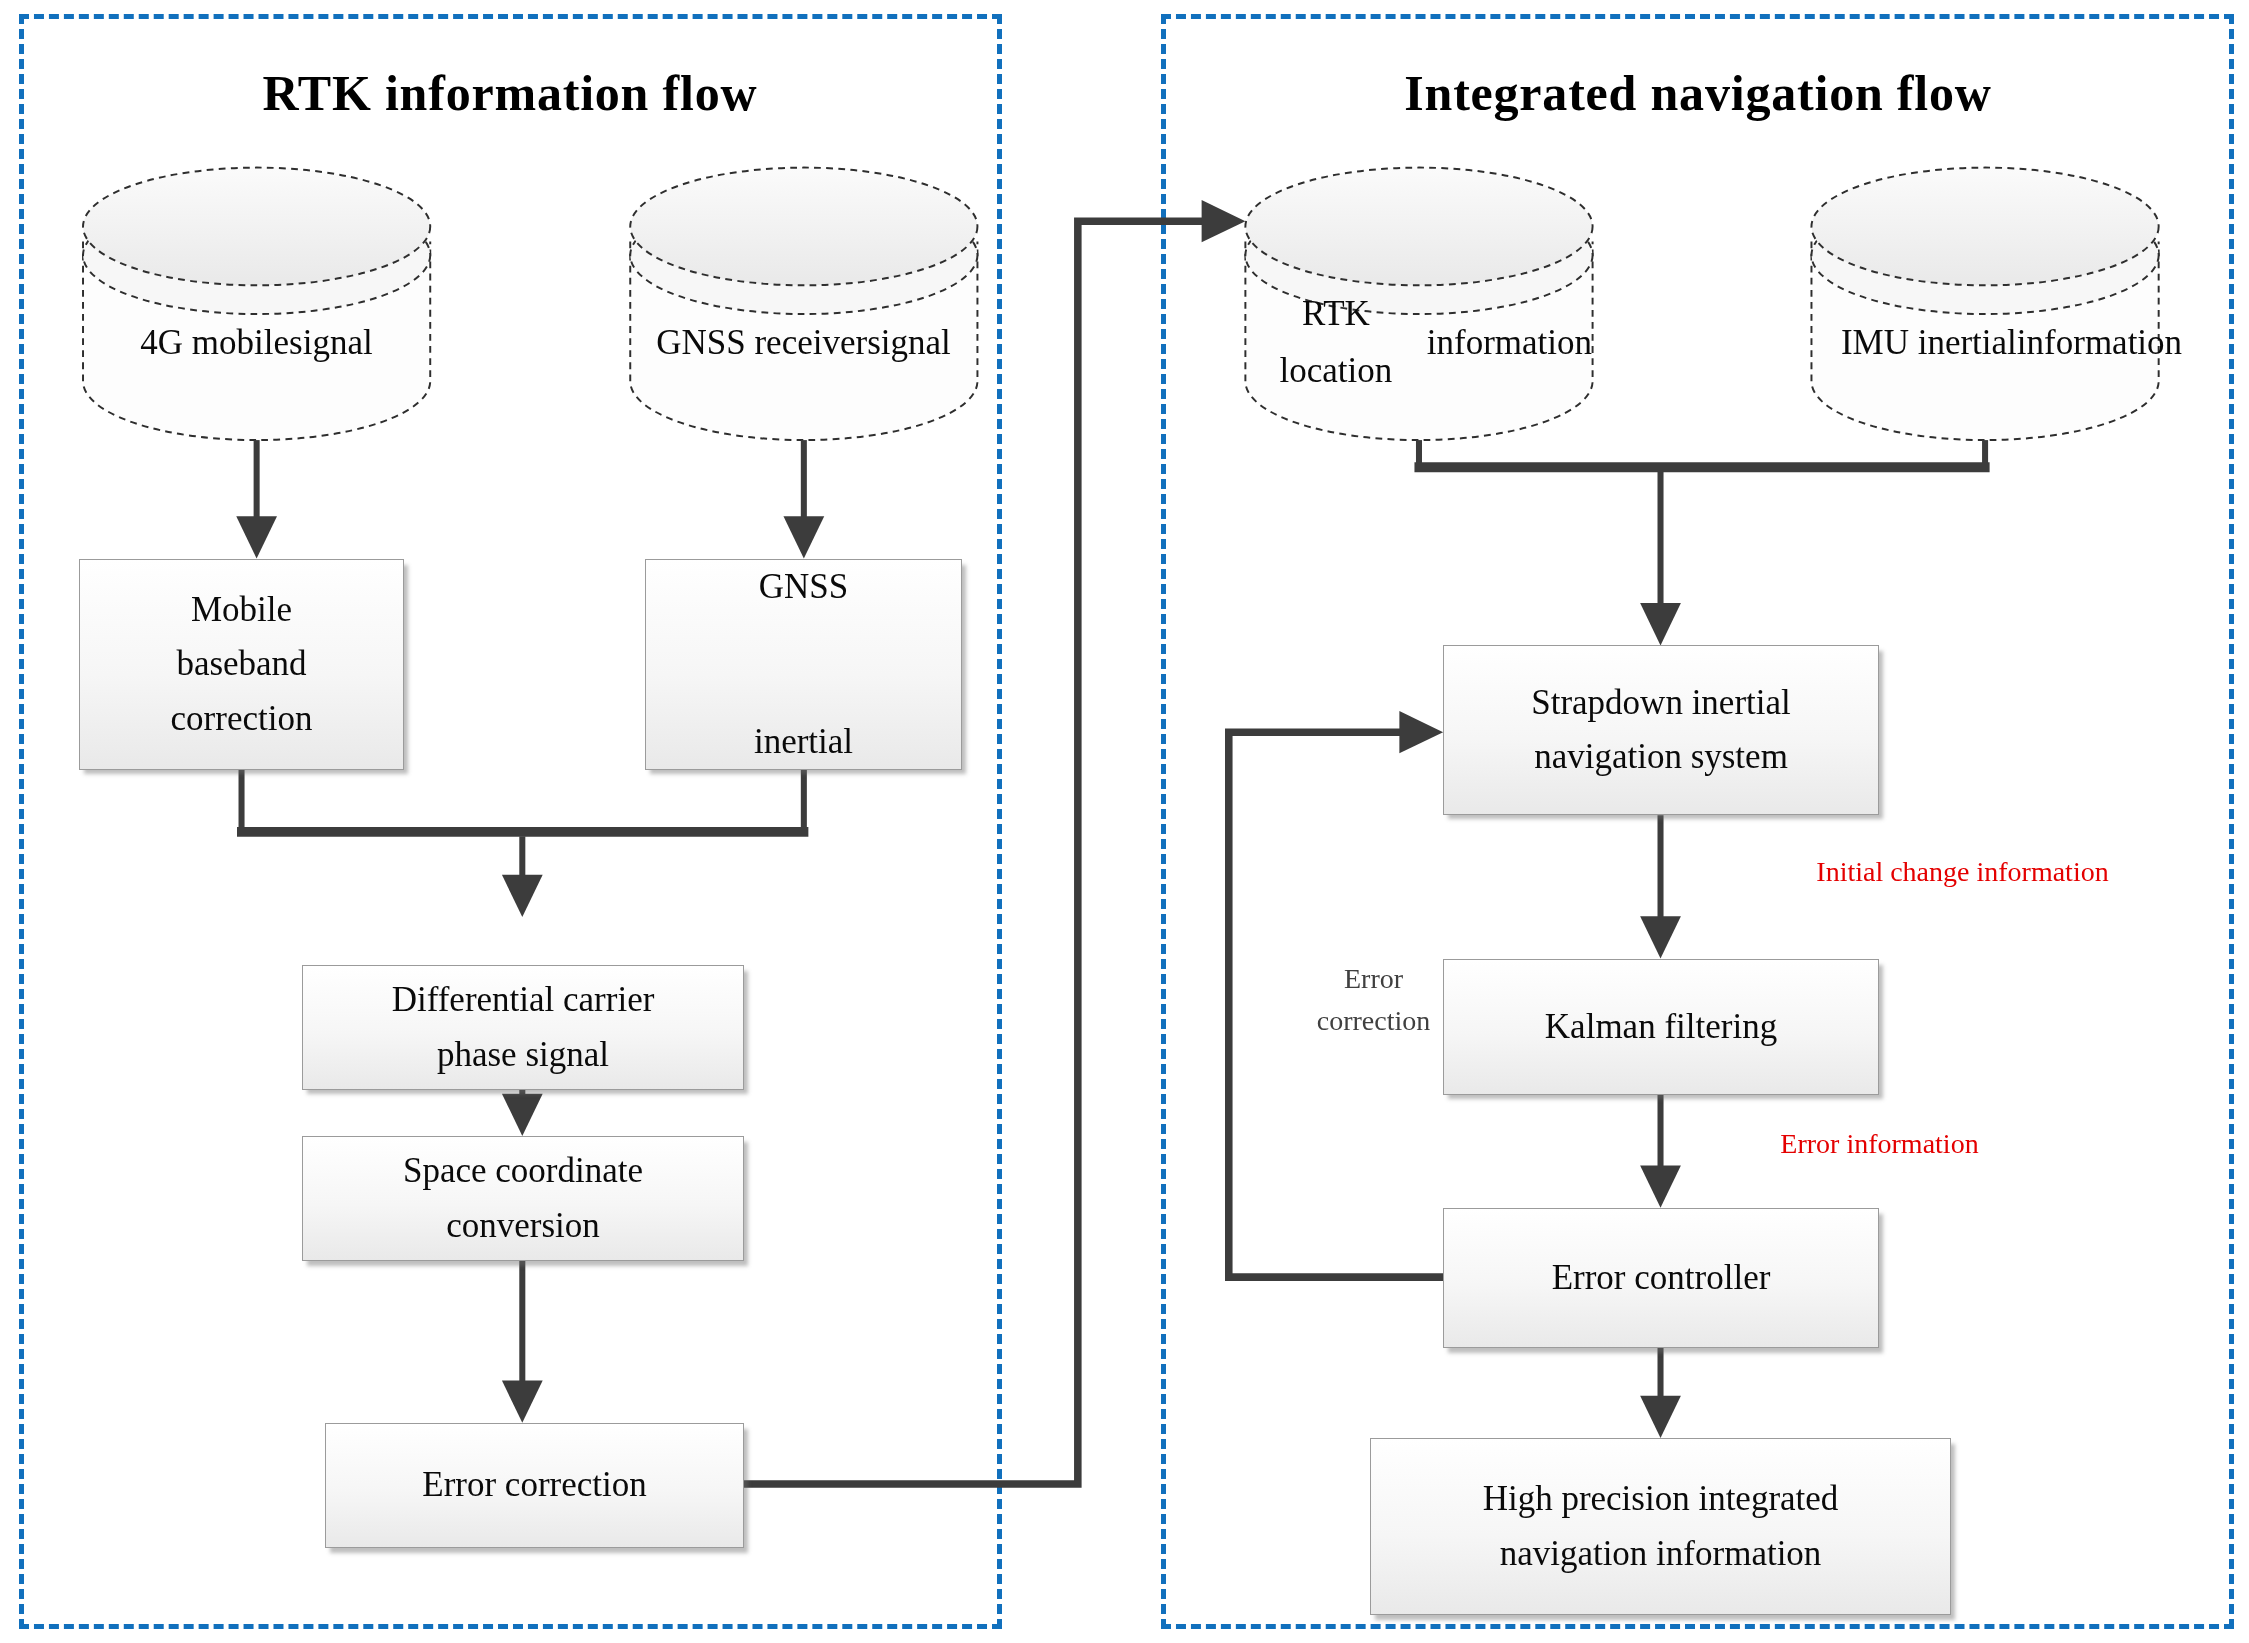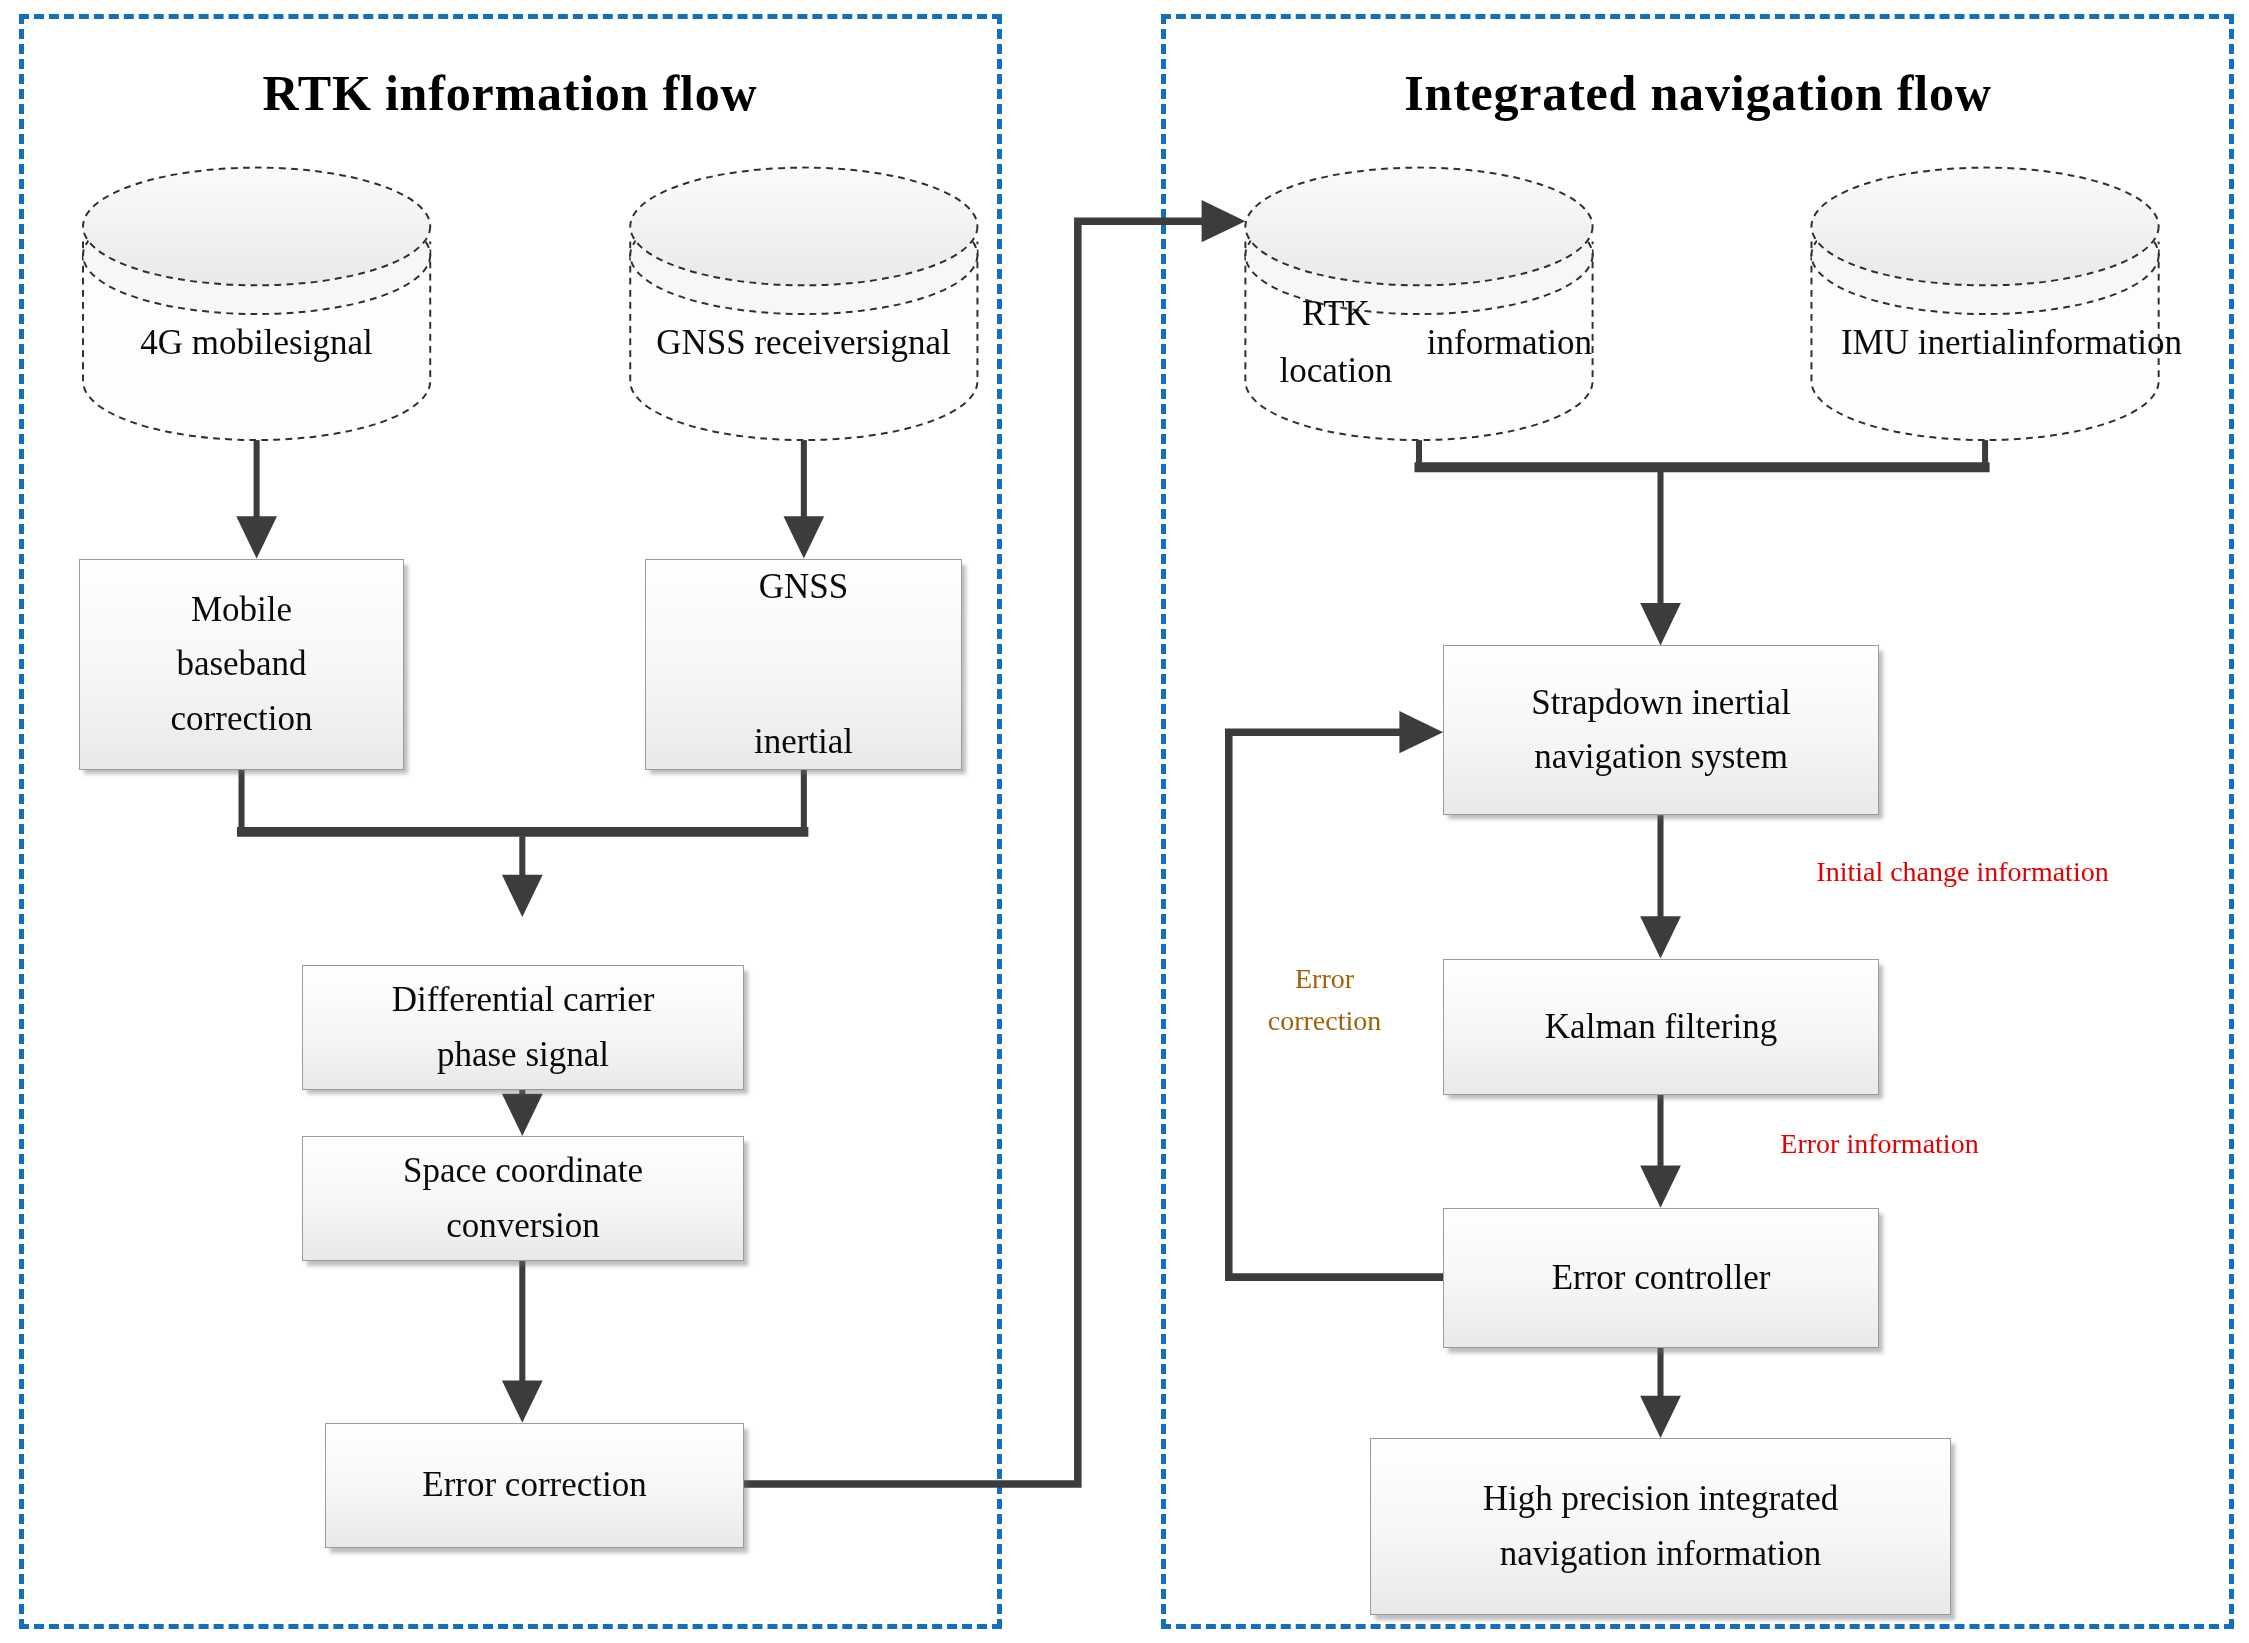--- a/index.html
+++ b/index.html
@@ -179,21 +179,21 @@
     <span>Error controller</span>
   </div>
   <div class="node" style="left:1370px;top:1438px;width:581px;height:177px;">
     <span>High precision integrated</span>
     <span>navigation information</span>
   </div>
 
   <div class="red-note" style="left:1691px;top:834px;width:543px;height:75px;color:#e40000;">
     <span>Initial change information</span>
   </div>
-  <div class="red-note" style="left:1187px;top:932px;width:275px;height:136px;color:#a16207;">
+  <div class="red-note" style="left:1236px;top:932px;width:275px;height:136px;color:#404040;">
     <span>Error</span>
     <span>correction</span>
   </div>
   <div class="red-note" style="left:1702px;top:1106px;width:355px;height:75px;color:#e40000;">
     <span>Error information</span>
   </div>
 
 </div>
 
 

